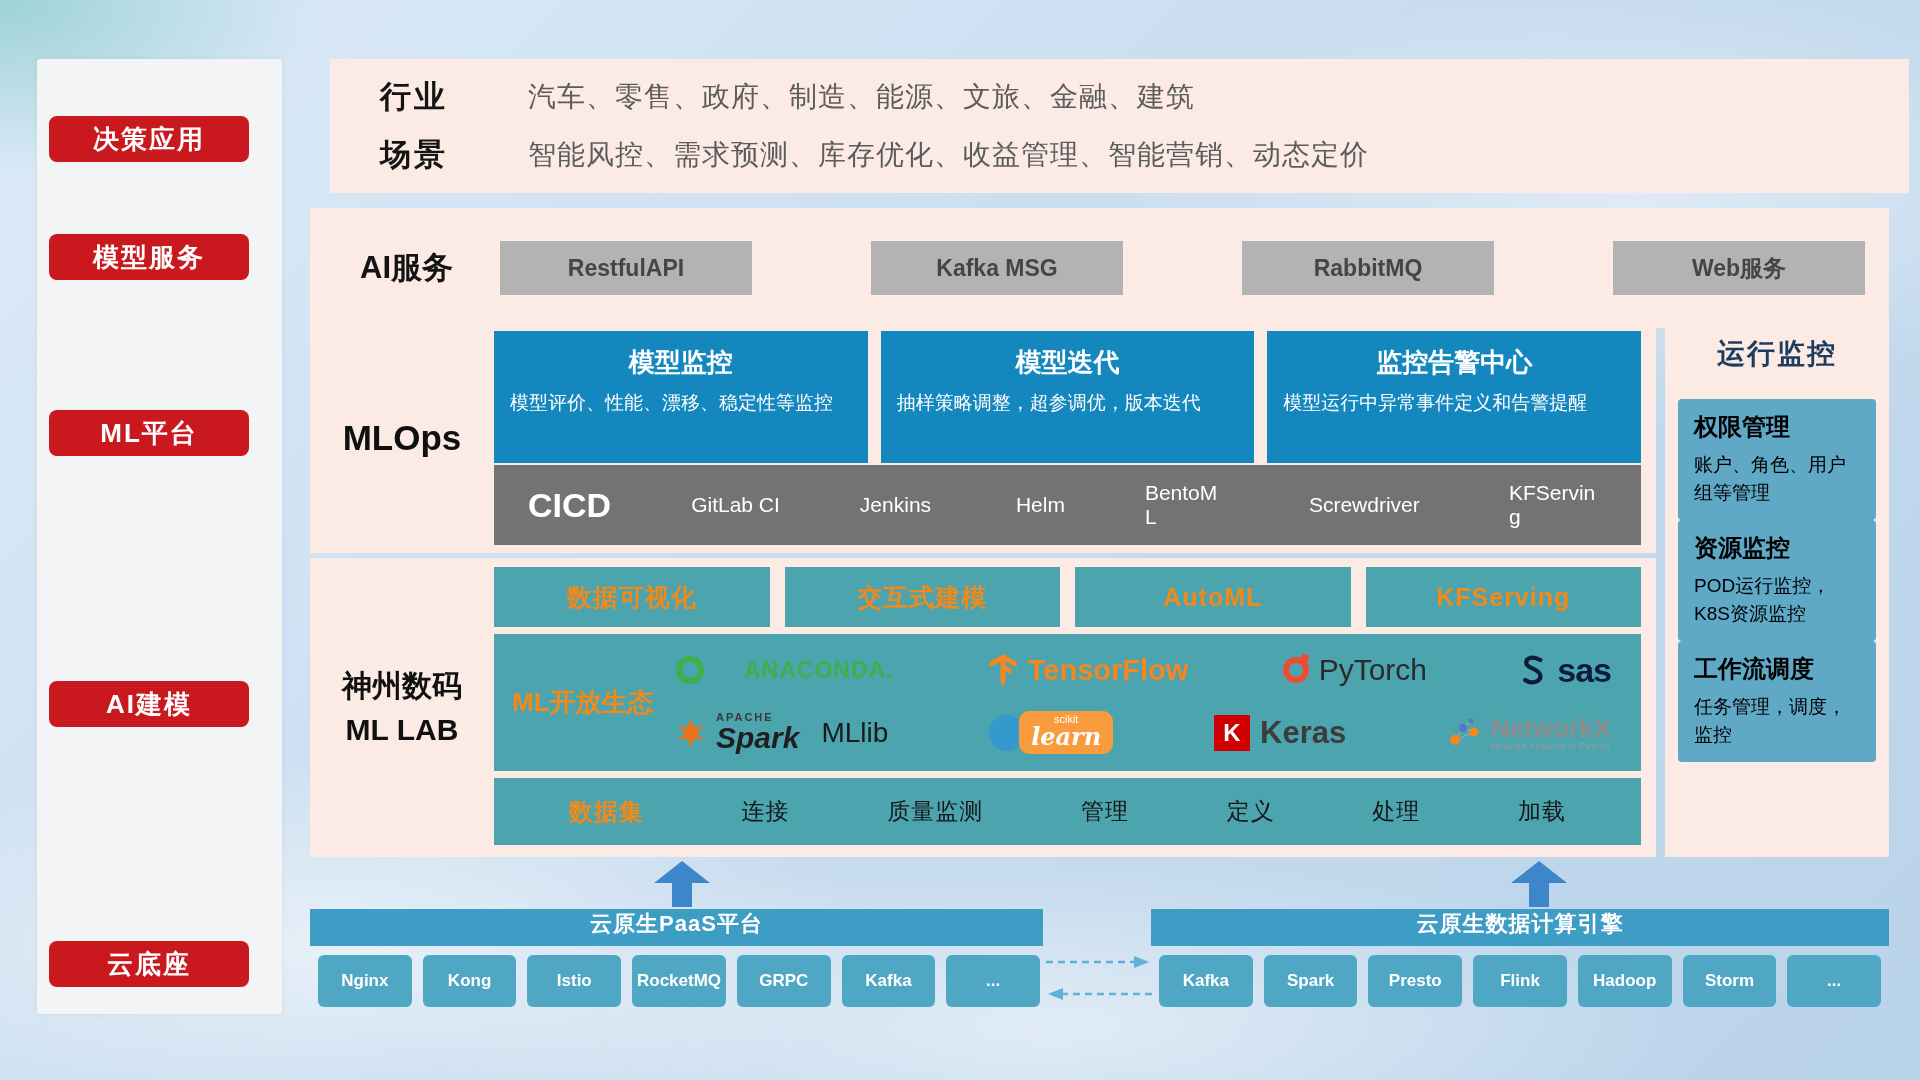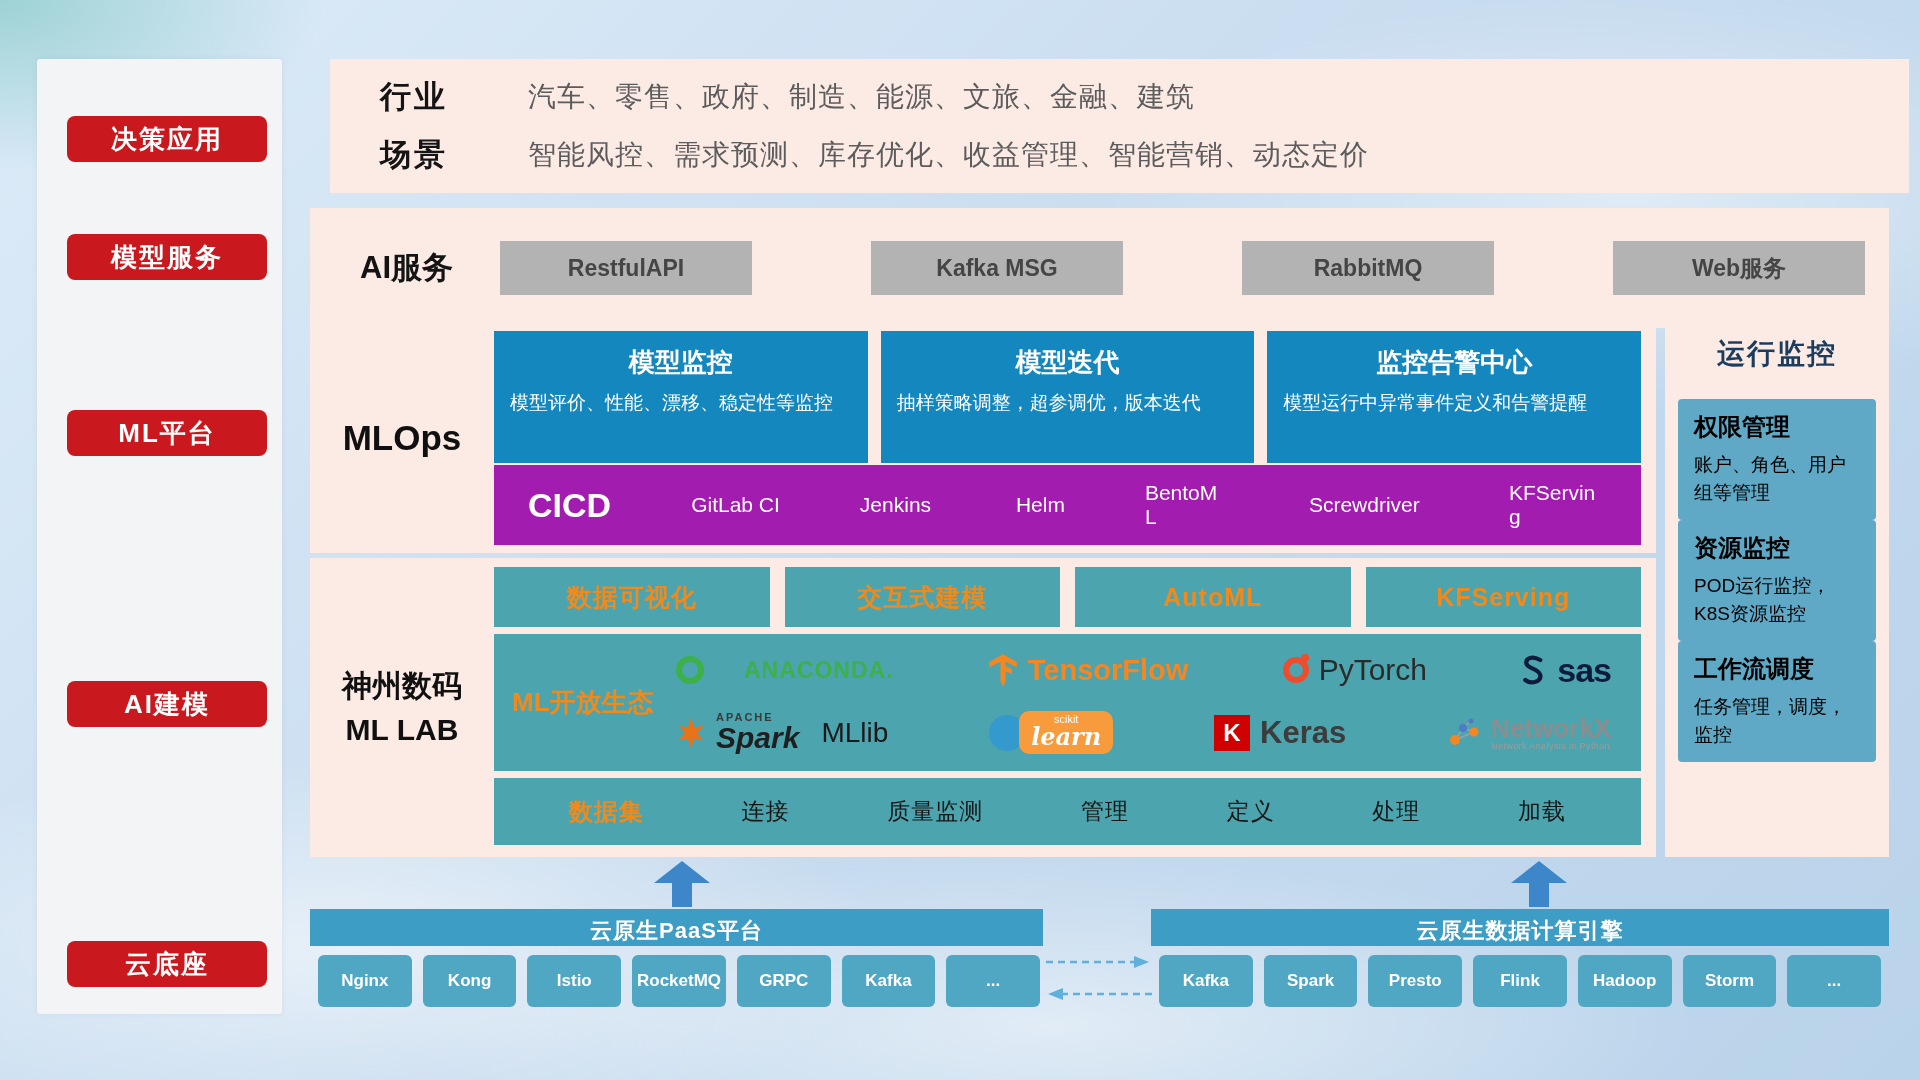--- a/index.html
+++ b/index.html
@@ -8,42 +8,42 @@
     font-family:"Liberation Sans","DejaVu Sans",sans-serif;
     background:
       radial-gradient(ellipse 520px 280px at 0% 0%, rgba(106,190,184,0.55), transparent 62%),
       radial-gradient(ellipse 900px 320px at 18% 88%, rgba(255,255,255,0.55), transparent 60%),
       radial-gradient(ellipse 900px 340px at 85% 18%, rgba(255,255,255,0.45), transparent 60%),
       radial-gradient(ellipse 1000px 260px at 55% 95%, rgba(255,255,255,0.5), transparent 65%),
       linear-gradient(135deg,#dcebf8 0%,#c8dcef 50%,#b9d3ea 100%);
   }
   
   .sidebar{position:absolute;left:37px;top:59px;width:245px;height:955px;background:#f2f4f6;border-radius:3px;box-shadow:0 0 6px rgba(0,0,0,0.06);}
-  .side-btn{position:absolute;left:30px;width:200px;height:46px;background:#c9191e;border-radius:8px;color:#fff;
+  .side-btn{position:absolute;left:12px;width:200px;height:46px;background:#c9191e;border-radius:8px;color:#fff;
     font-size:26px;font-weight:700;display:flex;align-items:center;justify-content:center;letter-spacing:2px;}
   
   .panel{position:absolute;background:#fcebe5;}
   .industry{left:310px;top:59px;width:1579px;height:134px;display:flex;flex-direction:column;justify-content:center;gap:16px;padding-left:50px;box-sizing:border-box;margin-left:20px;}
   .ind-row{display:flex;align-items:center;}
   .ind-label{width:148px;font-size:31px;font-weight:700;color:#141414;letter-spacing:3px;}
   .ind-value{font-size:28px;color:#5c5c5c;letter-spacing:1px;}
 
   .aiservice{left:310px;top:208px;width:1579px;height:120px;display:flex;align-items:center;box-sizing:border-box;padding:0 24px 0 50px;}
   .ais-label{width:140px;font-size:31px;font-weight:700;color:#141414;}
   .ais-buttons{flex:1;display:flex;justify-content:space-between;}
   .gray-btn{width:252px;height:54px;background:#b3b3b3;color:#454545;font-size:23px;font-weight:700;display:flex;align-items:center;justify-content:center;}
 
   .mlops{left:310px;top:321px;width:1346px;height:232px;display:flex;box-sizing:border-box;padding:10px 15px 8px 0;}
   .panel-side-label{width:184px;display:flex;align-items:center;justify-content:center;font-size:35px;font-weight:700;color:#101010;}
   .mlops-content{flex:1;display:flex;flex-direction:column;}
   .mlops-cards{display:flex;gap:13px;height:132px;}
   .blue-card{flex:1;background:#1487bf;color:#fff;padding:8px 16px;box-sizing:border-box;}
   .card-title{text-align:center;font-size:26px;font-weight:700;margin:6px 0 10px;}
   .card-desc{font-size:19px;line-height:1.4;}
-  .cicd-bar{margin-top:2px;height:80px;background:#a21caf;display:flex;align-items:center;justify-content:space-between;color:#fff;padding:0 34px;box-sizing:border-box;}
+  .cicd-bar{margin-top:2px;height:80px;background:#737373;display:flex;align-items:center;justify-content:space-between;color:#fff;padding:0 34px;box-sizing:border-box;}
   .cicd-title{font-size:34px;font-weight:700;}
   .cicd-item{font-size:21px;word-break:break-all;line-height:1.15;}
 
   .mllab{left:310px;top:558px;width:1346px;height:299px;display:flex;box-sizing:border-box;padding:9px 15px 12px 0;}
   .mllab-label{width:184px;display:flex;flex-direction:column;align-items:center;justify-content:center;font-size:30px;font-weight:700;color:#101010;gap:6px;}
   .mllab-content{flex:1;display:flex;flex-direction:column;}
   .tools-row{display:flex;gap:15px;height:60px;}
   .tool-btn{flex:1;background:#4ba4ae;color:#f18a1b;font-weight:700;font-size:25px;display:flex;align-items:center;justify-content:center;letter-spacing:1px;}
   .eco-box{margin-top:7px;height:137px;background:#4ba4ae;display:flex;box-sizing:border-box;padding:6px 18px;}
   .eco-label{width:152px;display:flex;align-items:center;font-size:26px;font-weight:700;color:#f18a1b;}
@@ -55,21 +55,21 @@
   .data-item{color:#161616;font-size:23px;letter-spacing:1px;}
 
   
   .monitor{left:1665px;top:321px;width:224px;height:536px;box-sizing:border-box;padding:12px 13px;}
   .mon-title{text-align:center;font-size:28px;font-weight:700;color:#1c3c5e;margin:2px 0 26px;letter-spacing:2px;}
   .mon-card{background:#5fa9c6;border-radius:4px;color:#000000;padding:12px 12px 14px;}
   .mon-card-title{font-size:24px;font-weight:700;margin:0 0 8px 4px;}
   .mon-card-desc{font-size:19px;line-height:1.45;margin-left:4px;}
 
   
-  .bar{position:absolute;height:37px;background:#3e9dc4;color:#fff;display:flex;align-items:flex-end;justify-content:center;font-size:22px;font-weight:700;letter-spacing:1px;}
+  .bar{position:absolute;height:37px;background:#3e9dc4;color:#fff;display:flex;align-items:flex-start;justify-content:center;font-size:22px;font-weight:700;letter-spacing:1px;}
   .paas-bar{left:310px;top:909px;width:733px;}
   .engine-bar{left:1151px;top:909px;width:738px;}
   .btn-row{position:absolute;top:955px;display:flex;gap:11px;}
   .paas-row{left:318px;width:722px;}
   .engine-row{left:1159px;width:722px;}
   .cloud-btn{flex:1;height:52px;background:#4fa7c4;border-radius:6px;color:#fff;font-size:17px;font-weight:700;display:flex;align-items:center;justify-content:center;text-align:center;word-break:break-all;line-height:1.1;padding:0 4px;box-sizing:border-box;}
 
   .up-arrow{position:absolute;top:861px;}
   .dash-arrows{position:absolute;left:1046px;top:948px;}
 

